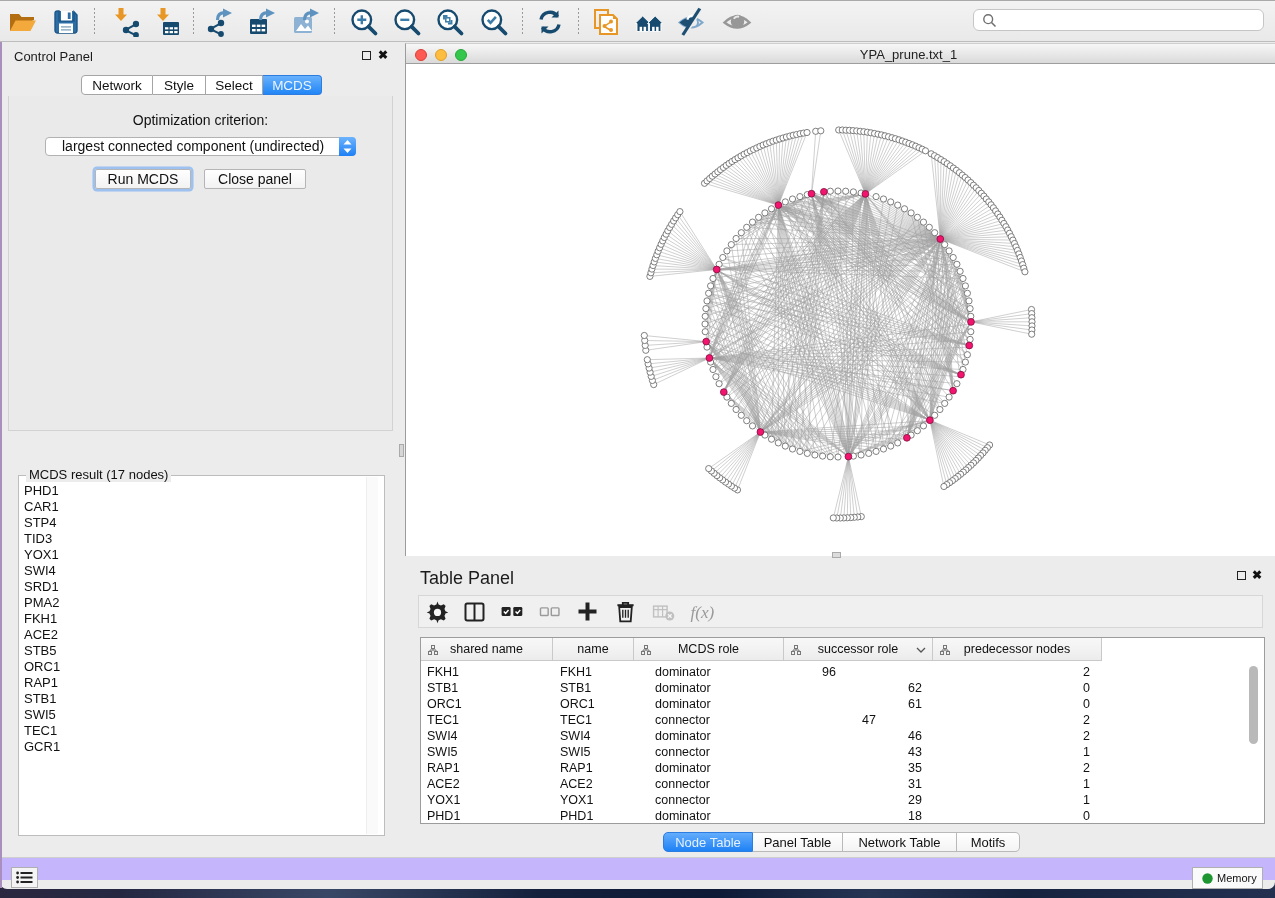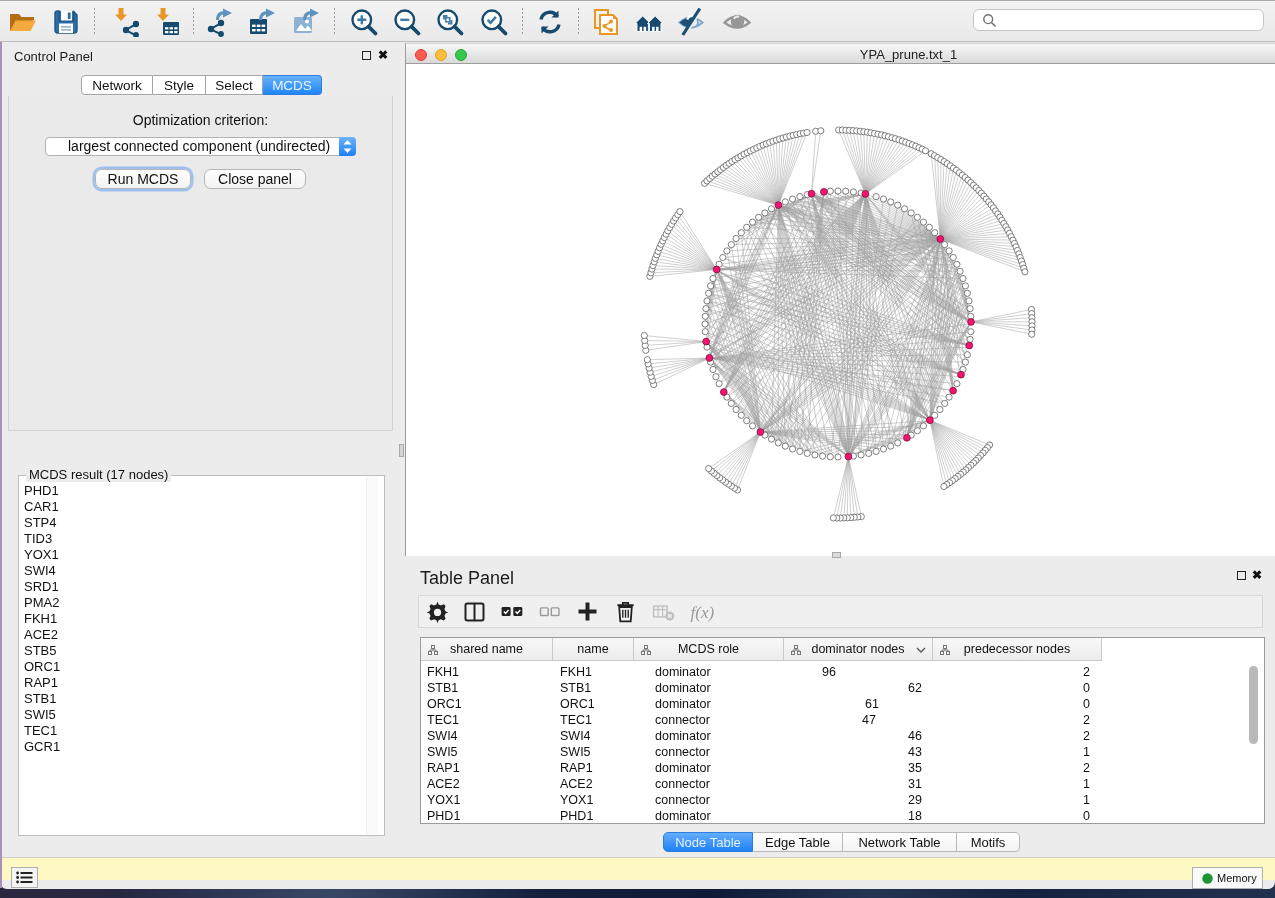--- a/index.html
+++ b/index.html
@@ -14,23 +14,23 @@
 #cp-title{position:absolute;left:14px;top:49px;font-size:13px;color:#1b1b1b}
 .wicon{position:absolute;width:9px;height:9px;border:1.5px solid #222}
 .xicon{position:absolute;font-size:12px;font-weight:bold;color:#111}
 .tabs{position:absolute;display:flex;height:20px}
 .tab{border:1px solid #a5a5a5;border-left:none;background:#fff;font-size:13.5px;color:#111;display:flex;align-items:center;justify-content:center}
 .tab.first{border-left:1px solid #a5a5a5;border-radius:4px 0 0 4px}
 .tab.last{border-radius:0 4px 4px 0}
 .tab.sel{background:linear-gradient(#68b1fc,#2186f6);color:#eaf4ff;border-color:#2d7ce0}
 #cp-box{position:absolute;left:8px;top:96px;width:385px;height:335px;background:#eaeaea;border:1px solid #d2d2d2;border-top:none}
 #opt-label{position:absolute;left:8px;top:112px;width:385px;text-align:center;font-size:14px;color:#111}
-#dropdown{position:absolute;left:45px;top:137px;width:311px;height:19px;background:#fff;border:1px solid #b2b2b2;border-radius:4px;font-size:14px;color:#111;line-height:17px;padding-left:22px}
+#dropdown{position:absolute;left:45px;top:137px;width:311px;height:19px;background:#fff;border:1px solid #b2b2b2;border-radius:4px;font-size:14px;color:#111;line-height:17px;padding-left:16px}
 #dd-btn{position:absolute;left:339px;top:137px;width:17px;height:19px;border-radius:0 4px 4px 0;background:linear-gradient(#6cb3fd,#1e80f5)}
-.btn{position:absolute;height:20px;background:linear-gradient(#ffffff,#f2f2f2);border:1px solid #b5b5b5;border-radius:7px;font-size:14px;color:#111;text-align:center;line-height:18px}
+.btn{position:absolute;height:20px;background:linear-gradient(#ffffff,#f2f2f2);border:1px solid #b5b5b5;border-radius:2px;font-size:14px;color:#111;text-align:center;line-height:18px}
 #run{box-shadow:0 0 0 2.5px rgba(105,165,245,.6)}
 #fieldset{position:absolute;left:18px;top:475px;width:367px;height:361px;border:1px solid #bdbdbd;background:#fff}
 #fs-legend{position:absolute;left:26px;top:467px;background:#ececec;padding:0 3px;font-size:13px;color:#111}
 #fs-list{position:absolute;left:24px;top:483px;font-size:13px;color:#111;line-height:16px}
 #fs-scroll{position:absolute;left:366px;top:477px;width:12px;height:357px;background:#fafafa;border-left:1px solid #efefef}
 
 #vsplit-h{position:absolute;left:399px;top:444px;width:5px;height:13px;background:#d6d6d6;border:1px solid #aaa}
 #hsplit-h{position:absolute;left:832px;top:552px;width:9px;height:6px;background:#dcdcdc;border:1px solid #aaa}
 
 #net-title{position:absolute;left:405px;top:43px;width:870px;height:21px;background:linear-gradient(#f7f7f7,#dadada);border-left:1px solid #9b9b9b;border-top:1px solid #cfcfcf;border-bottom:1px solid #9e9e9e}
@@ -43,21 +43,21 @@
 #tbl{position:absolute;left:420px;top:637px;width:845px;height:187px;background:#fff;border:1px solid #9c9c9c}
 .th{position:absolute;top:638px;height:23px;background:linear-gradient(#f8f8f8,#ececec);border-right:1px solid #c9c9c9;border-bottom:1px solid #c9c9c9;font-size:12.5px;color:#111;text-align:center;line-height:23px}
 .td{position:absolute;height:16px;font-size:12.5px;color:#111;line-height:16px}
 .hicon{position:absolute;top:645px;width:10px;height:10px}
 #tbl-scroll{position:absolute;left:1249px;top:666px;width:9px;height:78px;background:#b9b9b9;border-radius:5px}
 .btab{height:20px;border:1px solid #b9b9b9;border-left:none;background:linear-gradient(#ffffff,#f4f4f4);font-size:13px;color:#111;display:flex;align-items:center;justify-content:center}
 .btab.first{border-left:1px solid #b9b9b9;border-radius:5px 0 0 5px}
 .btab.last{border-radius:0 5px 5px 0}
 .btab.sel{background:linear-gradient(#63adfc,#1e81f5);color:#e4f1ff;border-color:#2d7ce0}
 
-#status{position:absolute;left:0;top:857px;width:1275px;height:23px;background:#fef9c3;border-top:1px solid #cfcfcf}
+#status{position:absolute;left:0;top:857px;width:1275px;height:23px;background:#c4b5fd;border-top:1px solid #cfcfcf}
 #listbtn{position:absolute;left:11px;top:9px;width:27px;height:21px;background:#f4f4f4;border:1px solid #b0b0b0}
 #membtn{position:absolute;left:1192px;top:9px;width:71px;height:22px;background:#fafafa;border:1px solid #b0b0b0;font-size:11px;color:#111}
 </style></head><body>
 <div id="win">
     <div id="toolbar">
       <svg class="ticon" style="left:7px;top:7px" width="30" height="30" viewBox="0 0 30 30">
         <path d="M3 7h9l2.5 3H27v3H3z" fill="#b26e10"></path>
         <path d="M3 24V10h10l2 3h12z" fill="#b26e10"></path>
         <path d="M3 24L8.5 13.5H29L23.5 24z" fill="#f3a93c"></path>
       </svg>
@@ -616,21 +616,21 @@
       <path d="M5 3.5v2M2 6.5v-1.5h6v1.5" fill="none" stroke="#777"></path>
     </svg>
     <div class="th" style="left:553px;width:81px">name</div>
     <div class="th" style="left:634px;width:150px">MCDS role</div>
     <svg class="hicon" style="left:641px">
       <rect x="3.5" y="0.5" width="3" height="3" fill="none" stroke="#777"></rect>
       <rect x="0.5" y="6.5" width="3" height="3" fill="none" stroke="#777"></rect>
       <rect x="6.5" y="6.5" width="3" height="3" fill="none" stroke="#777"></rect>
       <path d="M5 3.5v2M2 6.5v-1.5h6v1.5" fill="none" stroke="#777"></path>
     </svg>
-    <div class="th" style="left:784px;width:149px">dominator nodes</div>
+    <div class="th" style="left:784px;width:149px">successor role</div>
     <svg class="hicon" style="left:791px">
       <rect x="3.5" y="0.5" width="3" height="3" fill="none" stroke="#777"></rect>
       <rect x="0.5" y="6.5" width="3" height="3" fill="none" stroke="#777"></rect>
       <rect x="6.5" y="6.5" width="3" height="3" fill="none" stroke="#777"></rect>
       <path d="M5 3.5v2M2 6.5v-1.5h6v1.5" fill="none" stroke="#777"></path>
     </svg>
     <div class="th" style="left:933px;width:169px">predecessor nodes</div>
     <svg class="hicon" style="left:940px">
       <rect x="3.5" y="0.5" width="3" height="3" fill="none" stroke="#777"></rect>
       <rect x="0.5" y="6.5" width="3" height="3" fill="none" stroke="#777"></rect>
@@ -646,21 +646,21 @@
     <div class="td" style="left:822px;top:664px;width:100px;">96</div>
     <div class="td" style="left:990px;top:664px;width:100px;text-align:right">2</div>
     <div class="td" style="left:427px;top:680px">STB1</div>
     <div class="td" style="left:560px;top:680px">STB1</div>
     <div class="td" style="left:655px;top:680px">dominator</div>
     <div class="td" style="left:822px;top:680px;width:100px;text-align:right">62</div>
     <div class="td" style="left:990px;top:680px;width:100px;text-align:right">0</div>
     <div class="td" style="left:427px;top:696px">ORC1</div>
     <div class="td" style="left:560px;top:696px">ORC1</div>
     <div class="td" style="left:655px;top:696px">dominator</div>
-    <div class="td" style="left:822px;top:696px;width:100px;text-align:center">61</div>
+    <div class="td" style="left:822px;top:696px;width:100px;text-align:right">61</div>
     <div class="td" style="left:990px;top:696px;width:100px;text-align:right">0</div>
     <div class="td" style="left:427px;top:712px">TEC1</div>
     <div class="td" style="left:560px;top:712px">TEC1</div>
     <div class="td" style="left:655px;top:712px">connector</div>
     <div class="td" style="left:776px;top:712px;width:100px;text-align:right">47</div>
     <div class="td" style="left:990px;top:712px;width:100px;text-align:right">2</div>
     <div class="td" style="left:427px;top:728px">SWI4</div>
     <div class="td" style="left:560px;top:728px">SWI4</div>
     <div class="td" style="left:655px;top:728px">dominator</div>
     <div class="td" style="left:822px;top:728px;width:100px;text-align:right">46</div>
@@ -686,21 +686,21 @@
     <div class="td" style="left:822px;top:792px;width:100px;text-align:right">29</div>
     <div class="td" style="left:990px;top:792px;width:100px;text-align:right">1</div>
     <div class="td" style="left:427px;top:808px">PHD1</div>
     <div class="td" style="left:560px;top:808px">PHD1</div>
     <div class="td" style="left:655px;top:808px">dominator</div>
     <div class="td" style="left:822px;top:808px;width:100px;text-align:right">18</div>
     <div class="td" style="left:990px;top:808px;width:100px;text-align:right">0</div>
     <div id="tbl-scroll"></div>
     <div class="tabs" style="left:663px;top:832px">
       <div class="btab sel first" style="width:90px">Node Table</div>
-      <div class="btab" style="width:90px">Edge Table</div>
+      <div class="btab" style="width:90px">Panel Table</div>
       <div class="btab" style="width:114px">Network Table</div>
       <div class="btab last" style="width:63px">Motifs</div>
     </div>
     <div id="status">
       <div id="listbtn">
         <svg width="17" height="13" viewBox="0 0 17 13" style="position:absolute;left:4px;top:3px">
           <circle cx="1.6" cy="2" r="1.4" fill="#222"></circle>
           <circle cx="1.6" cy="6.5" r="1.4" fill="#222"></circle>
           <circle cx="1.6" cy="11" r="1.4" fill="#222"></circle>
           <path d="M4.5 2h12M4.5 6.5h12M4.5 11h12" stroke="#222" stroke-width="1.8"></path>

